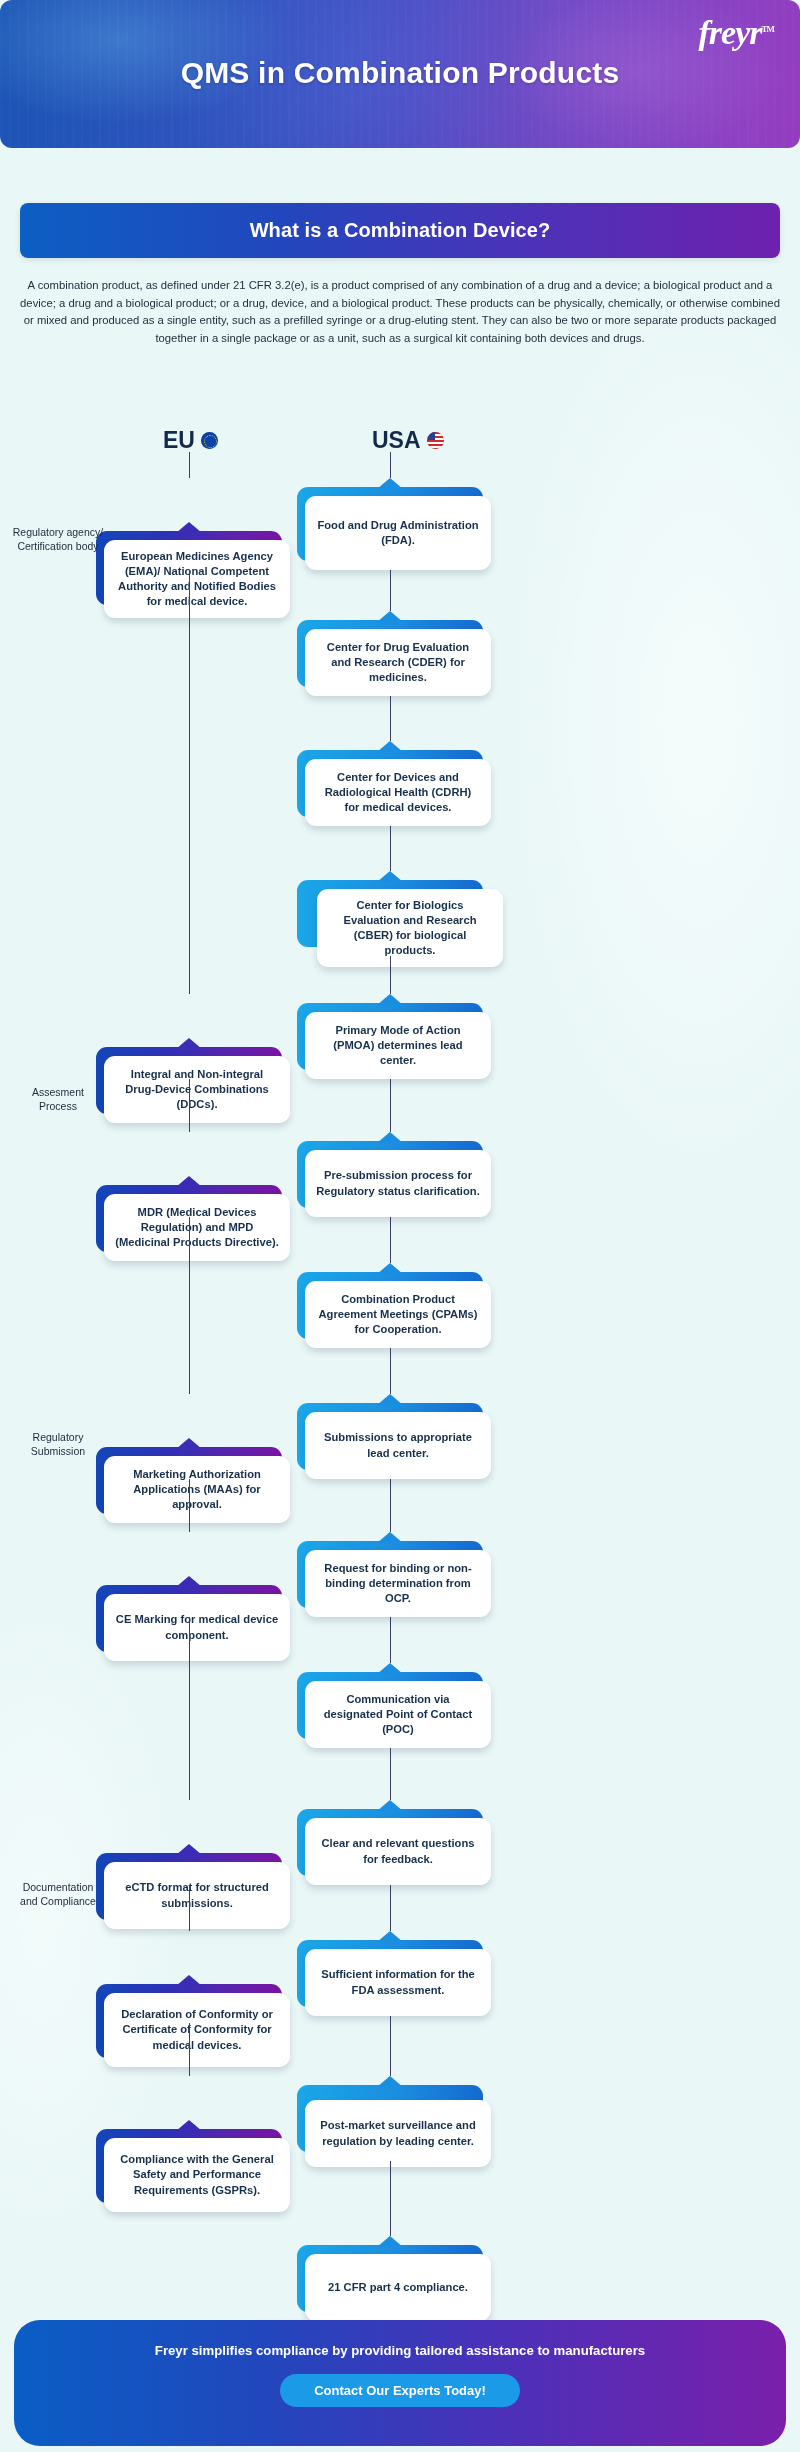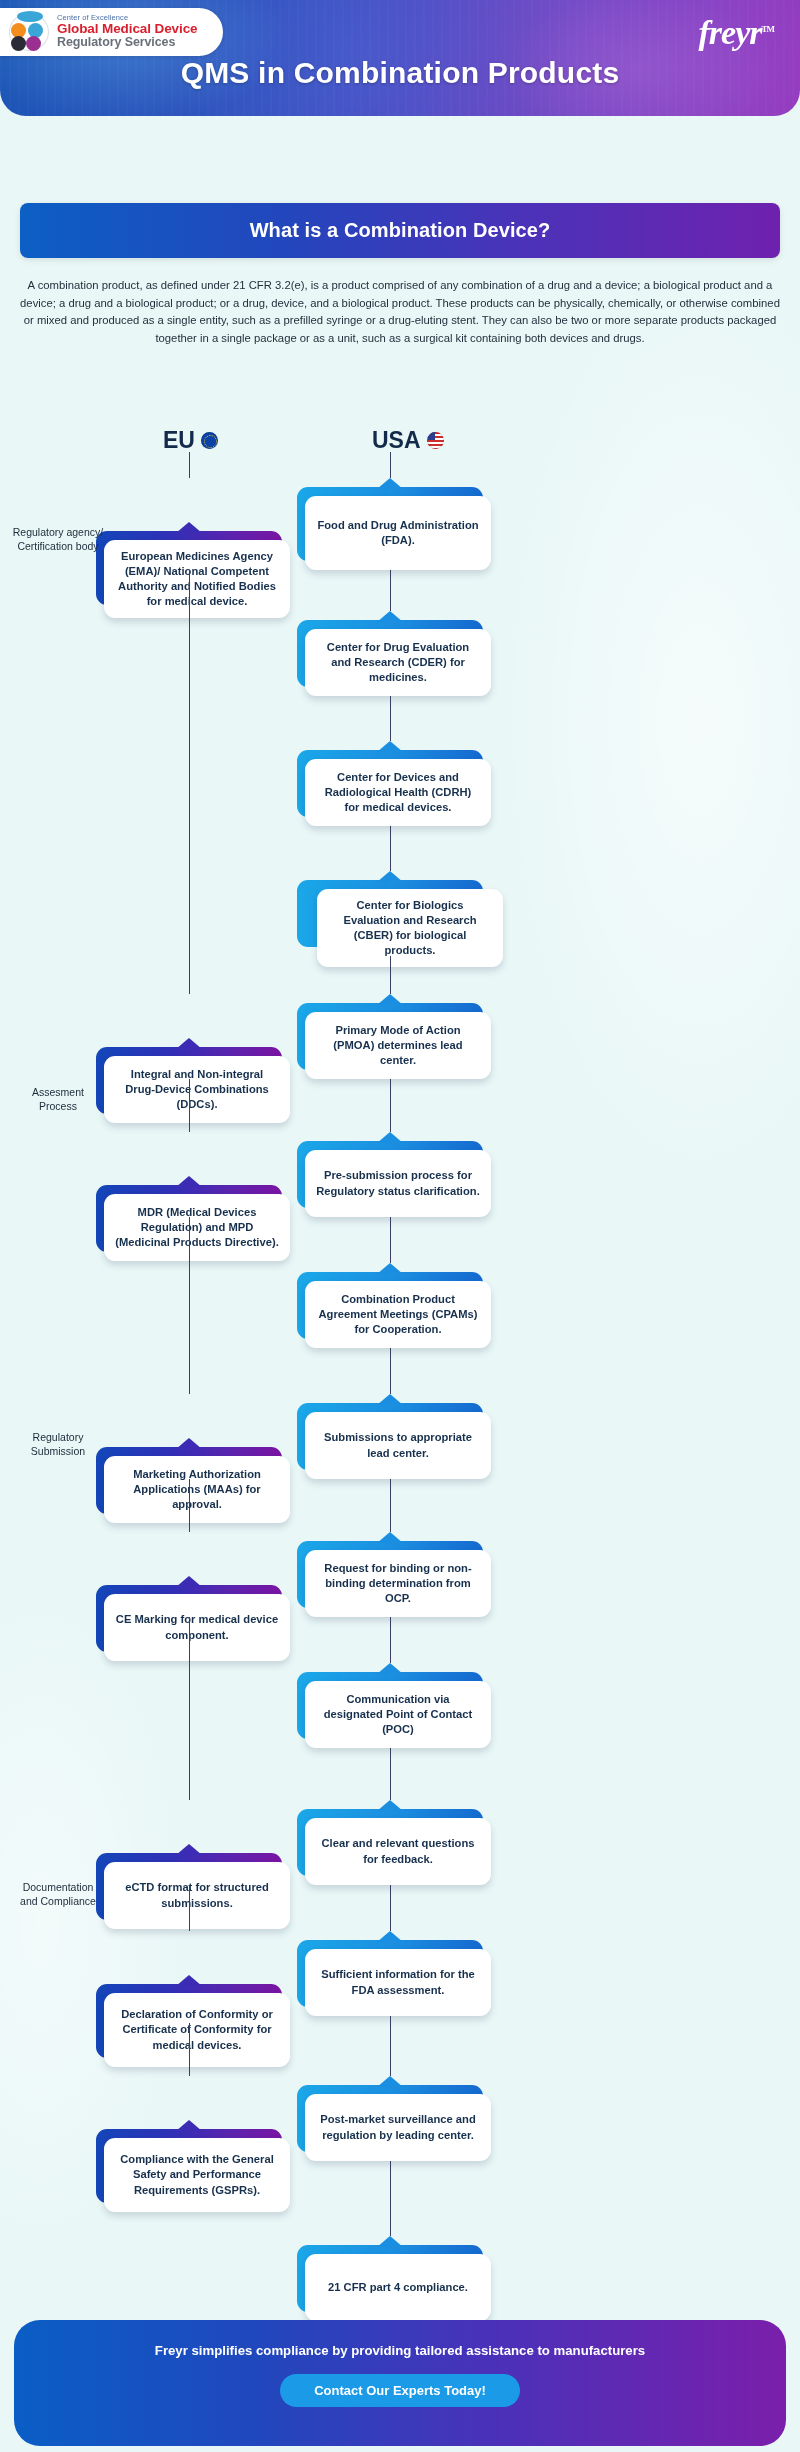--- a/index.html
+++ b/index.html
@@ -13,28 +13,29 @@
     width: 800px;
     height: 2452px;
     overflow: hidden;
     background: #e9f7f7;
   }
 
   
   .banner {
     position: absolute;
     left: 0; top: 0;
-    width: 800px; height: 116px;
+    width: 800px; height: 148px;
     border-bottom-left-radius: 26px;
     border-bottom-right-radius: 26px;
     overflow: hidden;
     background:
       radial-gradient(ellipse 240px 120px at 120px 40px, rgba(80,150,220,.55), rgba(0,0,0,0) 70%),
       radial-gradient(ellipse 200px 110px at 640px 70px, rgba(150,90,200,.45), rgba(0,0,0,0) 70%),
       linear-gradient(100deg, #1b55b5 0%, #2f53bd 28%, #4a49bf 52%, #6a3fbc 74%, #8b35b8 100%);
+    border-radius: 12px;
   }
   .banner-photo-tint {
     position: absolute; inset: 0;
     background:
       repeating-linear-gradient(90deg, rgba(255,255,255,.035) 0 2px, rgba(0,0,0,0) 2px 9px),
       radial-gradient(circle at 44% 45%, rgba(30,70,180,.5), rgba(0,0,0,0) 38%),
       radial-gradient(circle at 74% 30%, rgba(120,70,190,.35), rgba(0,0,0,0) 40%),
       radial-gradient(circle at 92% 60%, rgba(160,60,180,.3), rgba(0,0,0,0) 45%);
     mix-blend-mode: screen;
     opacity: .55;
@@ -259,35 +260,20 @@
 </head>
 <body>
 
 <div id="page">
 
   <div class="banner">
     <div class="banner-photo-tint"></div>
     <div class="banner-title">QMS in Combination Products</div>
   </div>
 
-  <div class="logo-pill">
-    <div class="logo-mark">
-      <span class="ring"></span>
-      <i class="lm-top"></i>
-      <i class="lm-l1"></i>
-      <i class="lm-r1"></i>
-      <i class="lm-l2"></i>
-      <i class="lm-r2"></i>
-    </div>
-    <div class="logo-text">
-      <div class="logo-l1">Center of Excellence</div>
-      <div class="logo-l2">Global Medical Device</div>
-      <div class="logo-l3">Regulatory Services</div>
-    </div>
-  </div>
 
   <div class="brand-freyr"><span>freyr</span><sup>TM</sup></div>
 
   <div class="bg-wash"></div>
 
   <div class="section-bar">
     <span>What is a Combination Device?</span>
   </div>
 
   <p class="intro">A combination product, as defined under 21 CFR 3.2(e), is a product comprised of any combination of a drug and a device; a biological product and a device; a drug and a biological product; or a drug, device, and a biological product. These products can be physically, chemically, or otherwise combined or mixed and produced as a single entity, such as a prefilled syringe or a drug-eluting stent. They can also be two or more separate products packaged together in a single package or as a unit, such as a surgical kit containing both devices and drugs.</p>
@@ -418,21 +404,21 @@
       <div class="conn usa" style="top: 1885px; height: 46px;"></div>
       <div class="node usa" style="top: 1940px; height: 67px;">
         <div class="shell"></div>
         <div class="notch"></div>
         <div class="card" style="min-height: 67px;">Sufficient information for the FDA assessment.</div>
       </div>
       <div class="conn usa" style="top: 2016px; height: 60px;"></div>
       <div class="node usa" style="top: 2085px; height: 67px;">
         <div class="shell"></div>
         <div class="notch"></div>
-        <div class="card" style="min-height: 67px;">Post-market surveillance and regulation by leading center.</div>
+        <div class="card" style="min-height: 67px; margin-top: 6px;">Post-market surveillance and regulation by leading center.</div>
       </div>
       <div class="conn usa" style="top: 2161px; height: 75px;"></div>
       <div class="node usa" style="top: 2245px; height: 67px;">
         <div class="shell"></div>
         <div class="notch"></div>
         <div class="card" style="min-height: 67px;">21 CFR part 4 compliance.</div>
       </div>
       <div class="conn usa" style="top: 452px; height: 26px;"></div>
       <div class="row-label" style="top: 525px;">Regulatory agency/
 Certification body</div>

